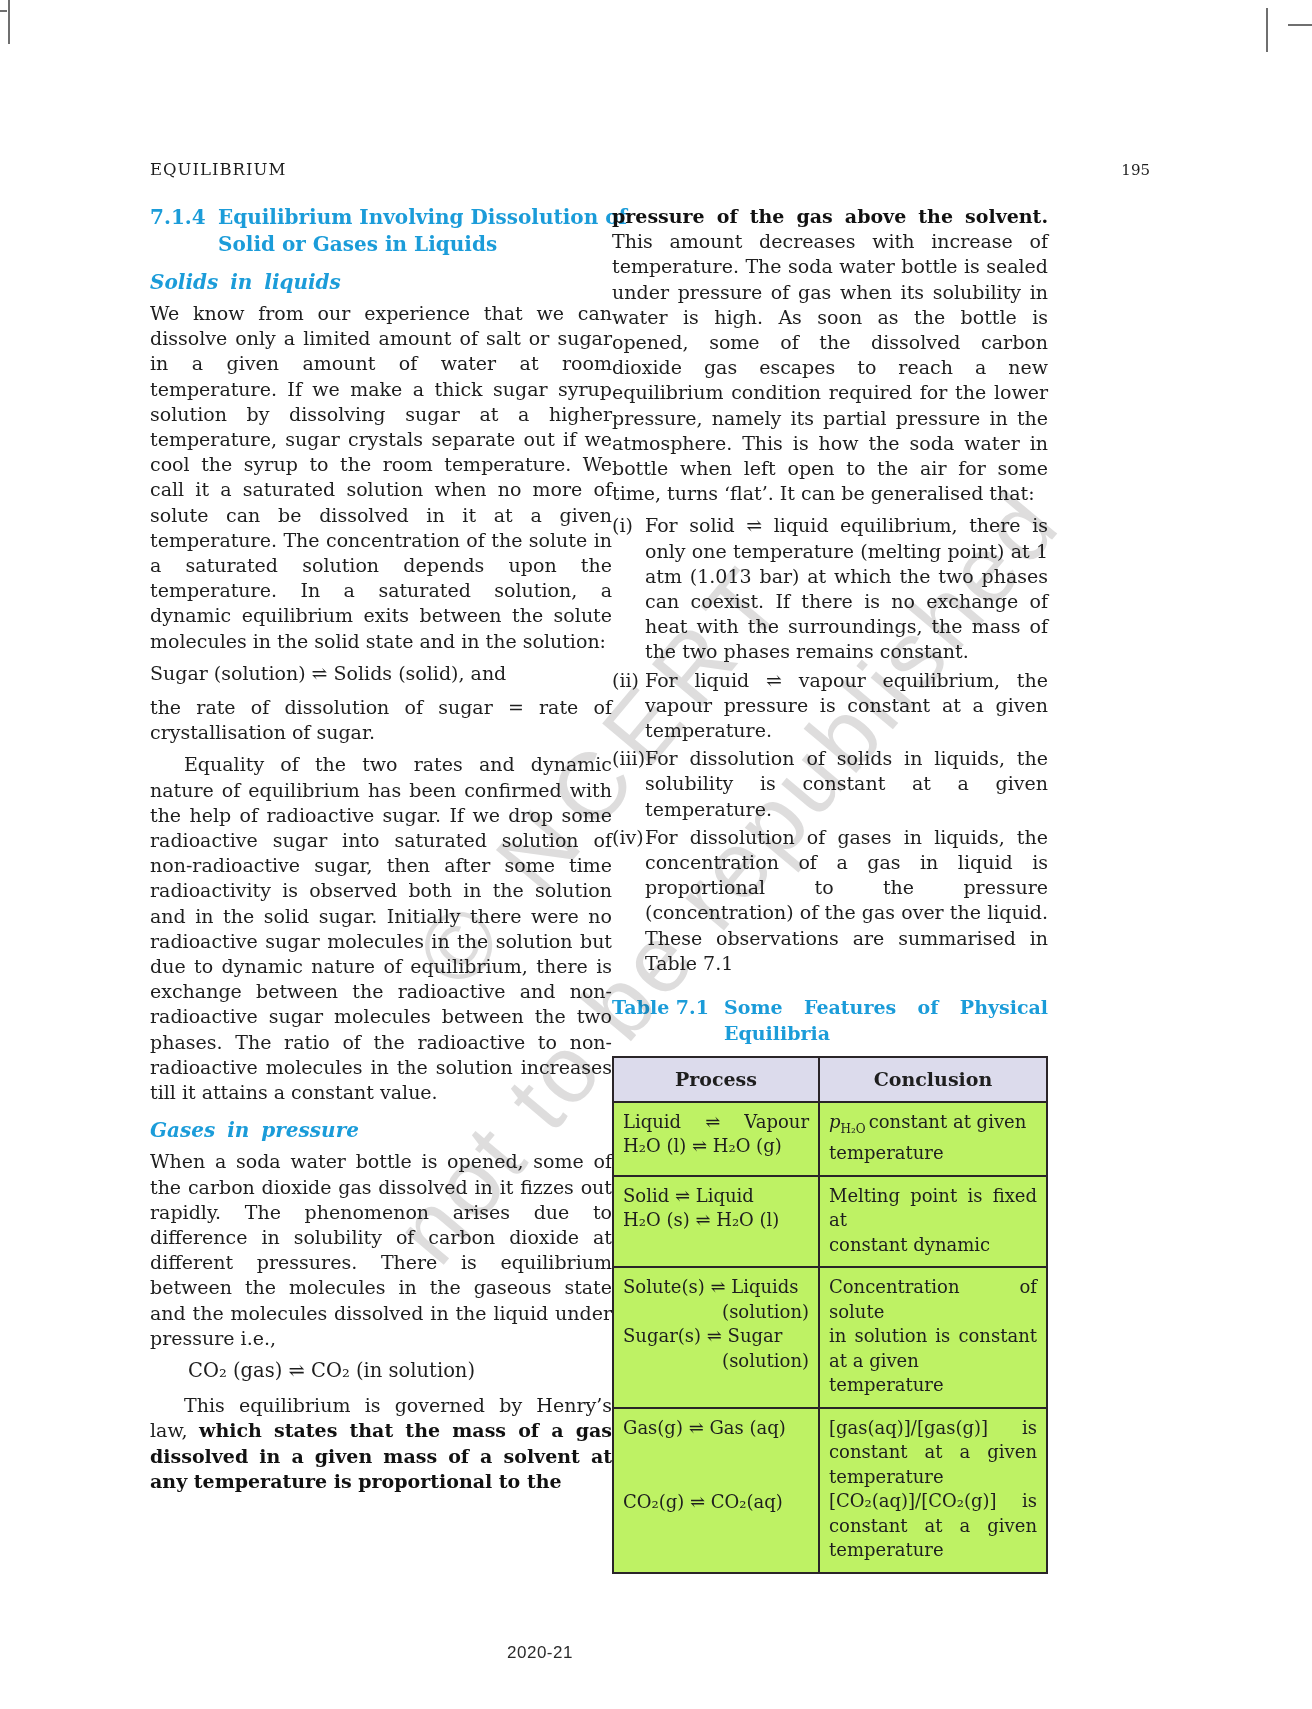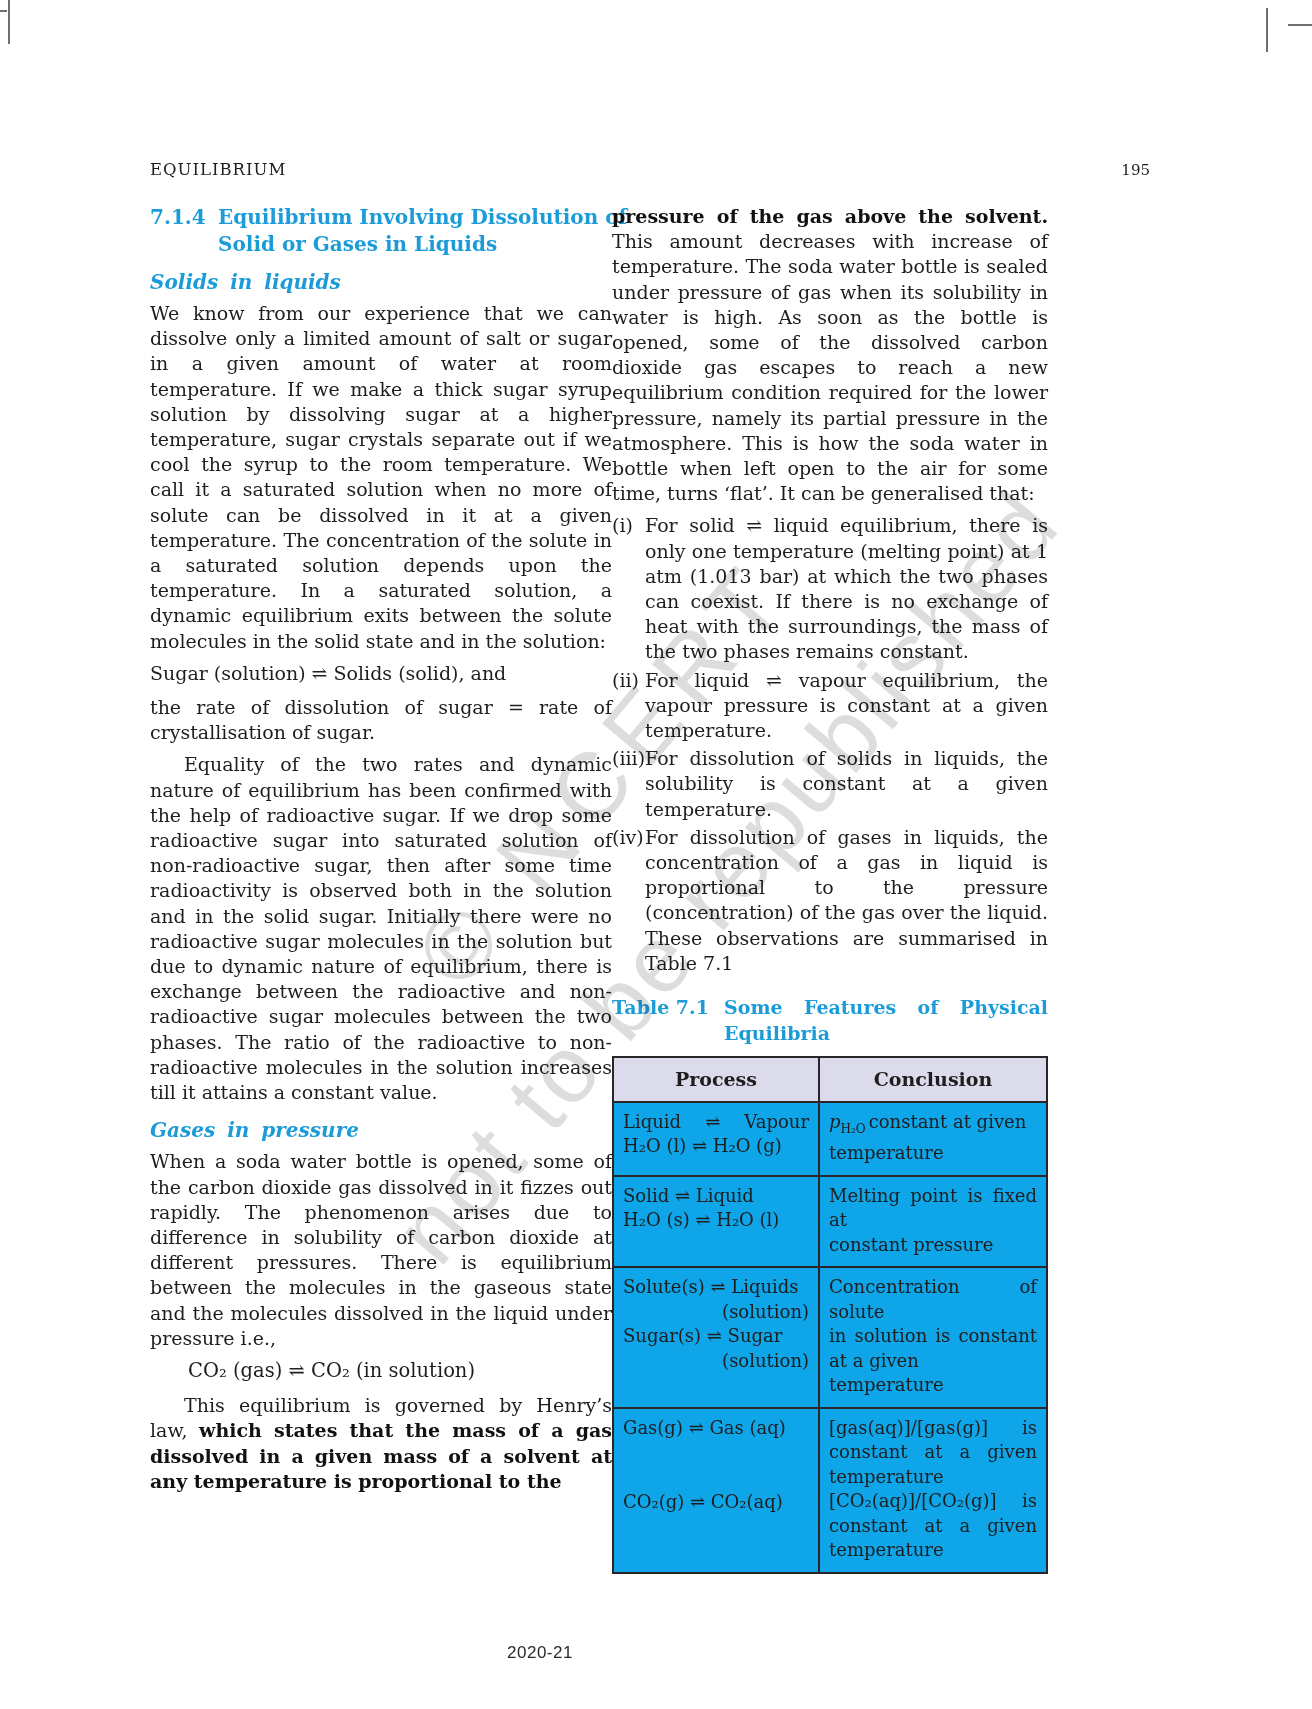--- a/index.html
+++ b/index.html
@@ -57,21 +57,21 @@
   .cap-label { flex:0 0 112px; }
   .cap-title { flex:1; text-align:justify; text-align-last:justify; }
   .cap-line2 { margin-left:112px; }
 
   table.features {
     border-collapse:collapse; table-layout:fixed; width:436px; margin-top:4px;
     font-size:18px; line-height:24.5px;
   }
   table.features td, table.features th { border:2.5px solid #2a2528; vertical-align:top; padding:7px 9px 9px 9px;margin-left:16px; }
   table.features th { background:#dcdbec; text-align:center; font-size:19px; padding:9px 6px; }
-  table.features td { background:#0ea5e9; }
+  table.features td { background:#bef264; }
   .jl { text-align:justify; text-align-last:justify; }
   .rline { text-align:right; }
   .gap50 { margin-top:50px; }
   .pvar { font-style:italic; }
   .psub { font-size:12px; vertical-align:-5px; }
   .ctext { margin-left:3px; }
 
   .footer {
     position:absolute; left:0; top:1643px; width:1080px; text-align:center; z-index:2;
     font-family:"Liberation Sans", sans-serif; font-size:17px; color:#2a2a2a; letter-spacing:0.5px;
@@ -176,21 +176,21 @@
           <div>temperature</div>
         </td>
       </tr>
       <tr>
         <td>
           <div>Solid ⇌ Liquid</div>
           <div>H₂O (s) ⇌ H₂O (l)</div>
         </td>
         <td>
           <div class="jl">Melting point is fixed at</div>
-          <div>constant pressure</div>
+          <div>constant dynamic</div>
         </td>
       </tr>
       <tr>
         <td>
           <div>Solute(s) ⇌ Liquids</div>
           <div class="rline">(solution)</div>
           <div>Sugar(s) ⇌ Sugar</div>
           <div class="rline">(solution)</div>
         </td>
         <td>

